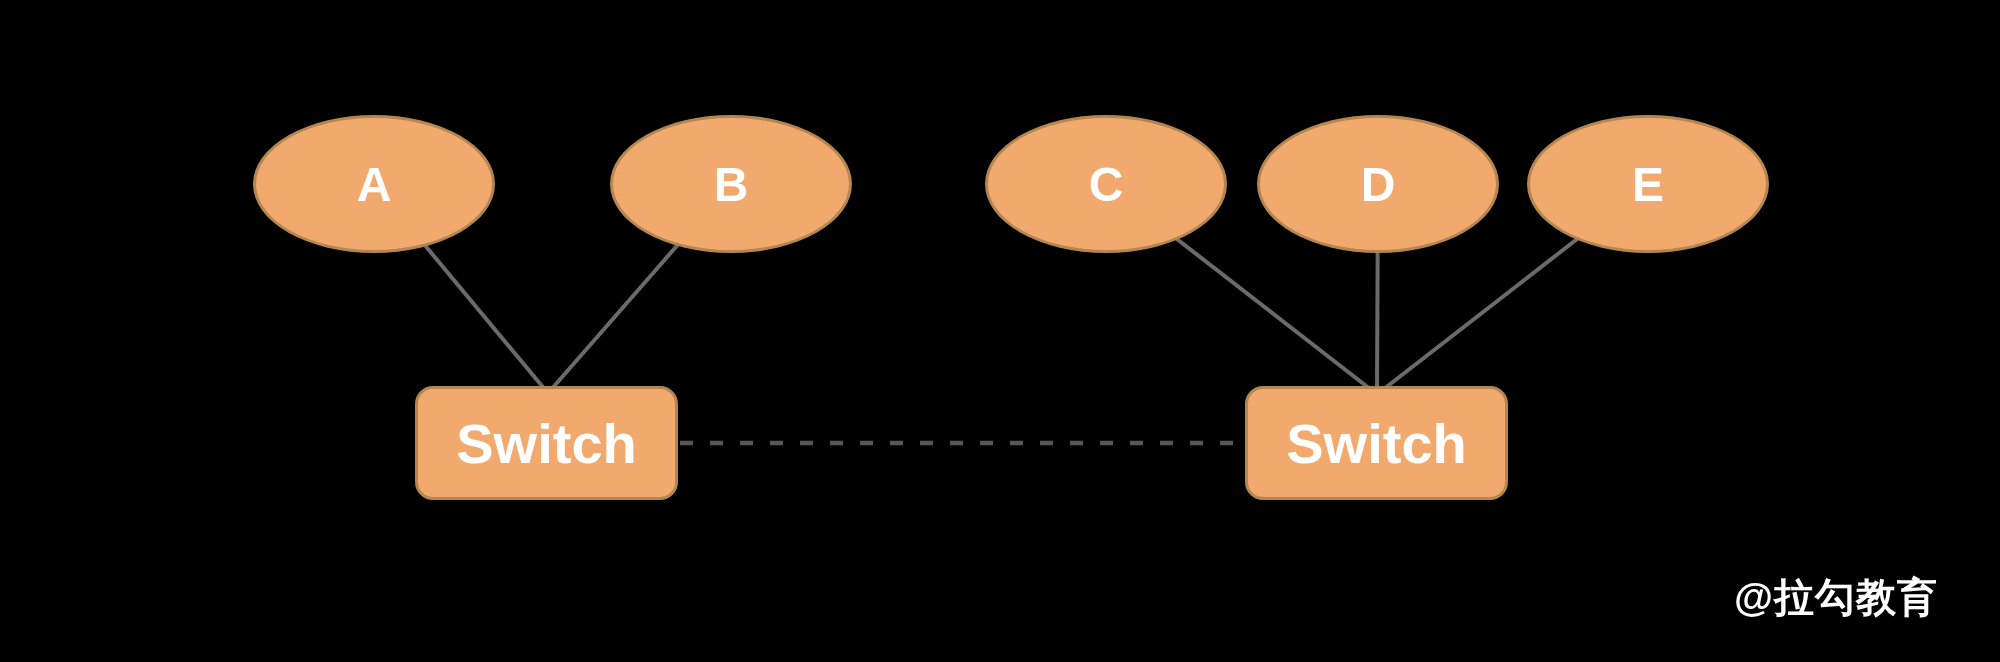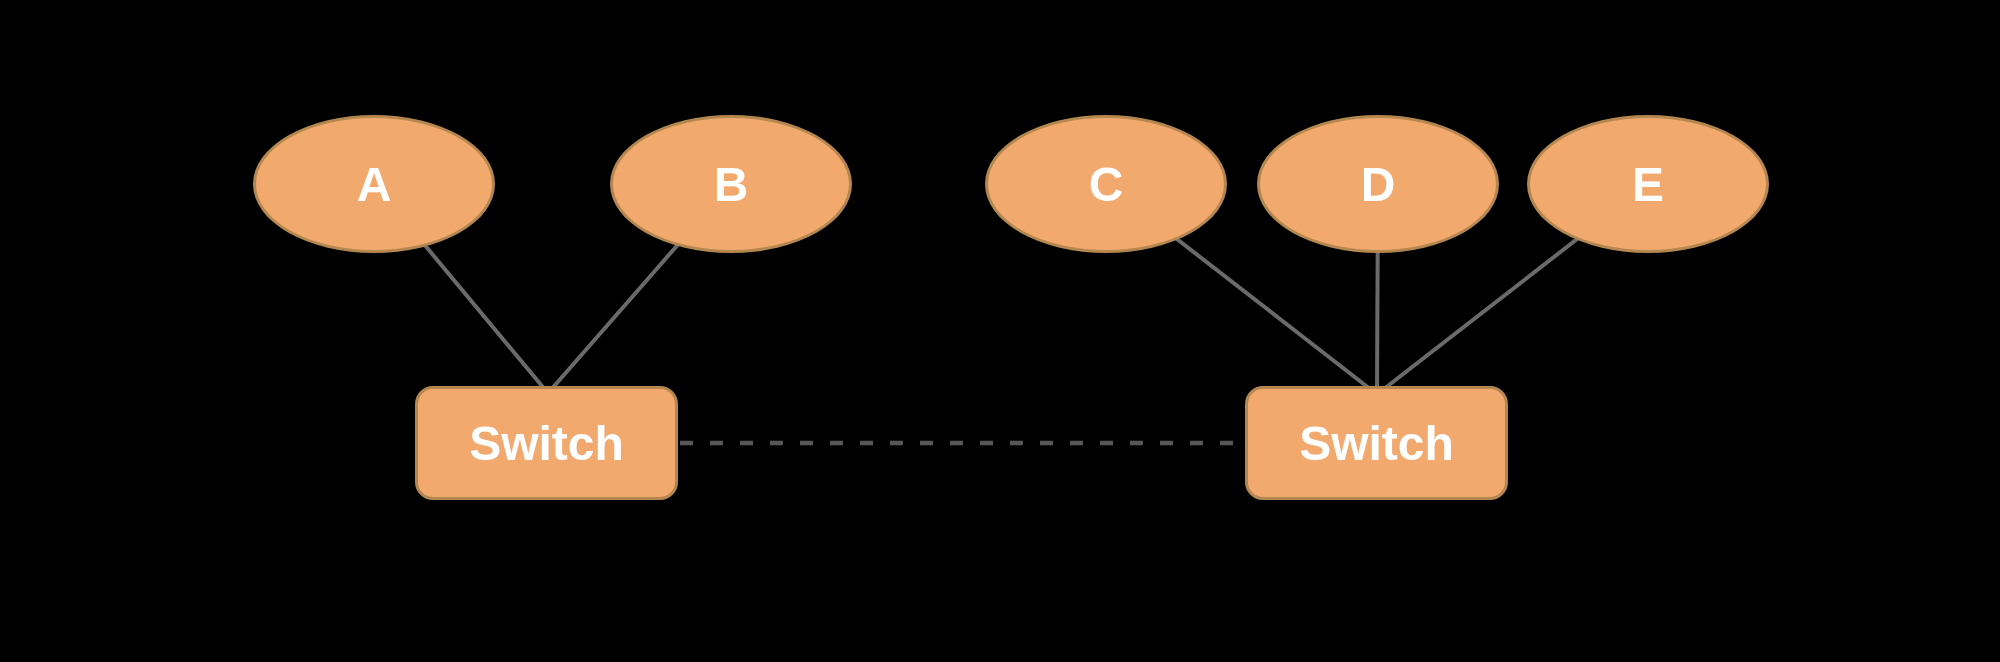--- a/index.html
+++ b/index.html
@@ -60,21 +60,21 @@
     position: absolute;
     width: 263px;
     height: 114px;
     background: var(--node-fill);
     border: 3px solid var(--node-border);
     border-radius: 18px;
     display: flex;
     align-items: center;
     justify-content: center;
     color: var(--node-text);
-    font-size: 48px;
+    font-size: 56px;
     font-weight: bold;
   }
   .ellipse-a { left: 253px; top: 115px; }
   .ellipse-b { left: 610px; top: 115px; }
   .ellipse-c { left: 985px; top: 115px; }
   .ellipse-d { left: 1257px; top: 115px; }
   .ellipse-e { left: 1527px; top: 115px; }
   .switch-left  { left: 415px;  top: 386px; }
   .switch-right { left: 1245px; top: 386px; }
   .watermark {
@@ -117,14 +117,15 @@
     <span>E</span>
   </div>
 
   <div class="node-box switch-left">
     <span>Switch</span>
   </div>
   <div class="node-box switch-right">
     <span>Switch</span>
   </div>
 
+  <div class="watermark">@拉勾教育</div>
 
 </div>
 
 </body></html>

